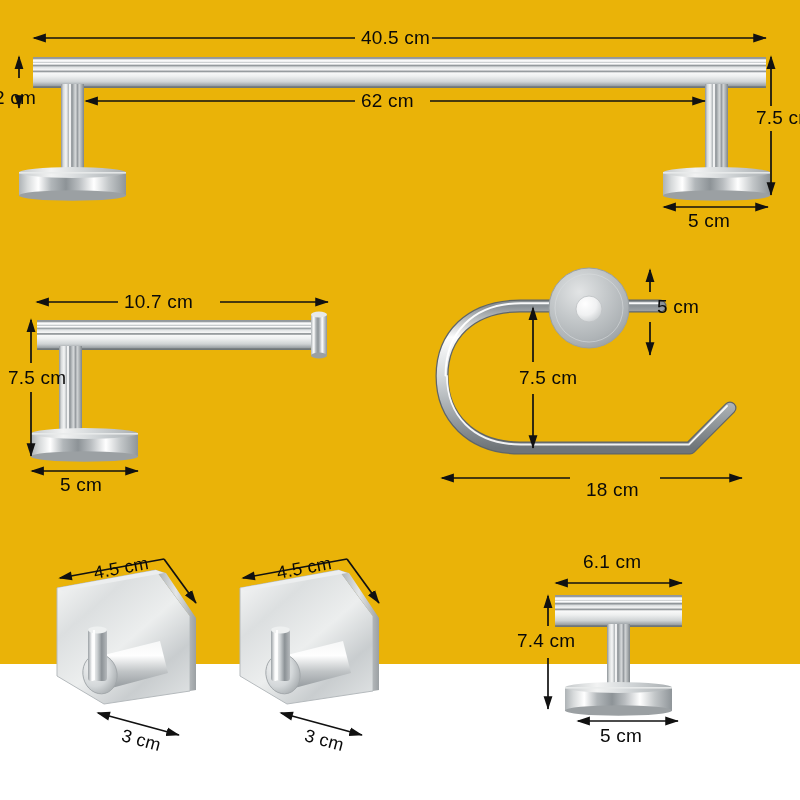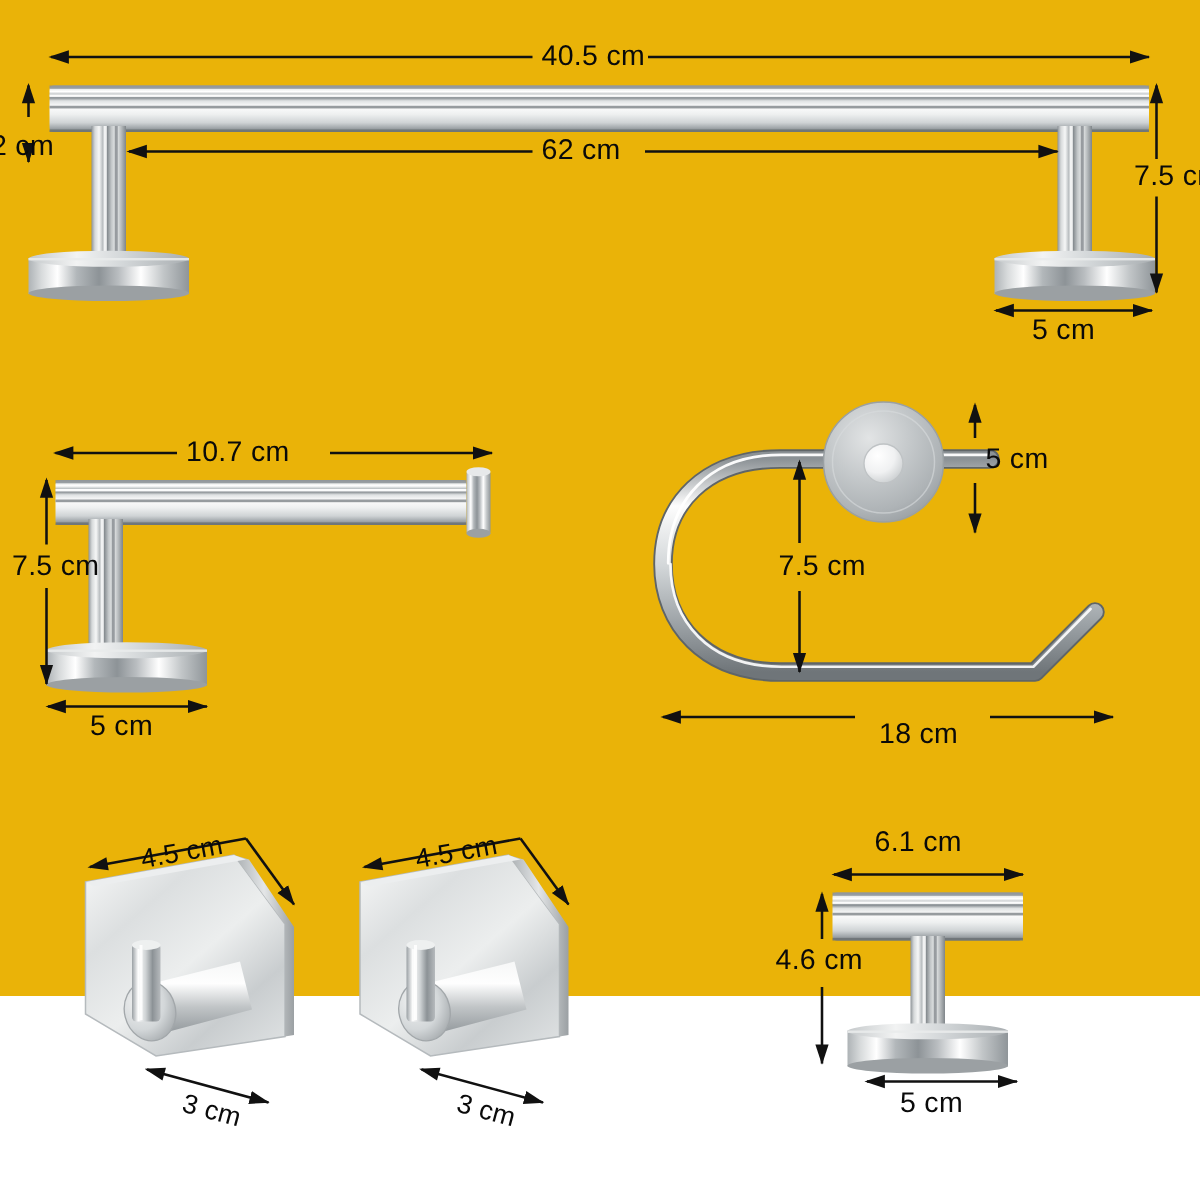--- a/index.html
+++ b/index.html
@@ -345,17 +345,17 @@
   <div class="dimlabel dim-rot-ccw" style="left:94px; top:564px; transform:rotate(-10.5deg); font-size:18px;">4.5 cm</div>
 
   <div class="dimlabel dim-rot-ccw" style="left:122px; top:726px; transform:rotate(15deg); font-size:18px;">3 cm</div>
 
   <div class="dimlabel dim-rot-ccw" style="left:277px; top:564px; transform:rotate(-10.5deg); font-size:18px;">4.5 cm</div>
 
   <div class="dimlabel dim-rot-ccw" style="left:305px; top:726px; transform:rotate(15deg); font-size:18px;">3 cm</div>
 
   <div class="dimlabel" style="left:583px; top:552px;">6.1 cm</div>
 
-  <div class="dimlabel" style="left:517px; top:631px;">4.6 cm</div>
+  <div class="dimlabel" style="left:517px; top:631px;">7.4 cm</div>
 
   <div class="dimlabel" style="left:600px; top:726px;">5 cm</div>
 
 </div>
 
 </body></html>

